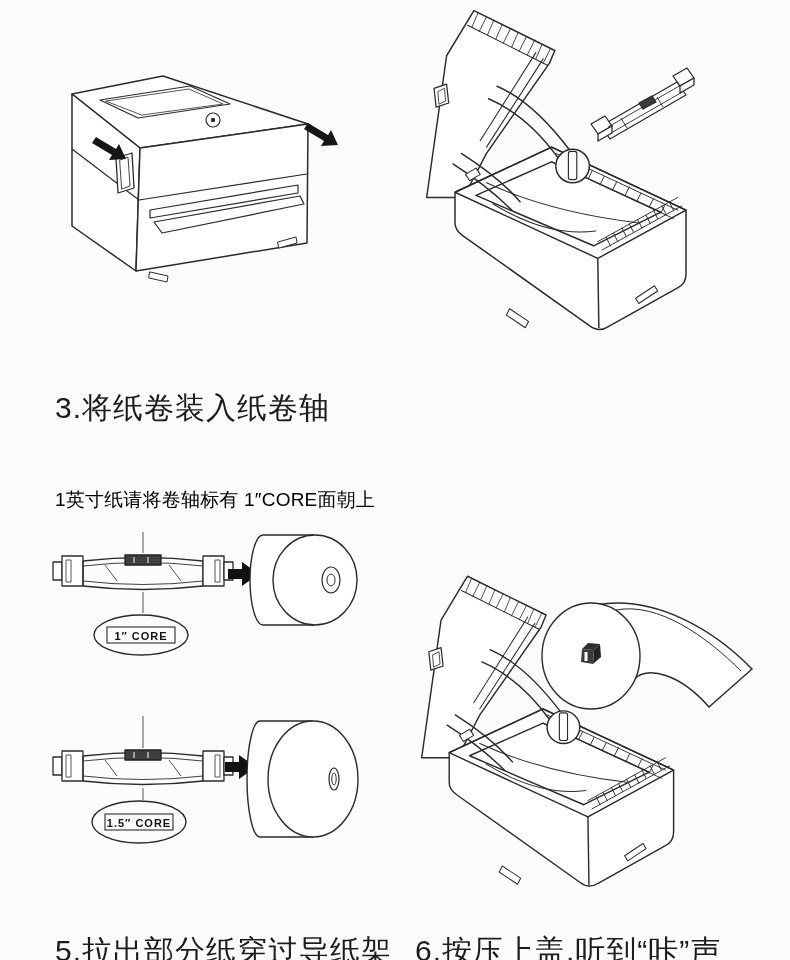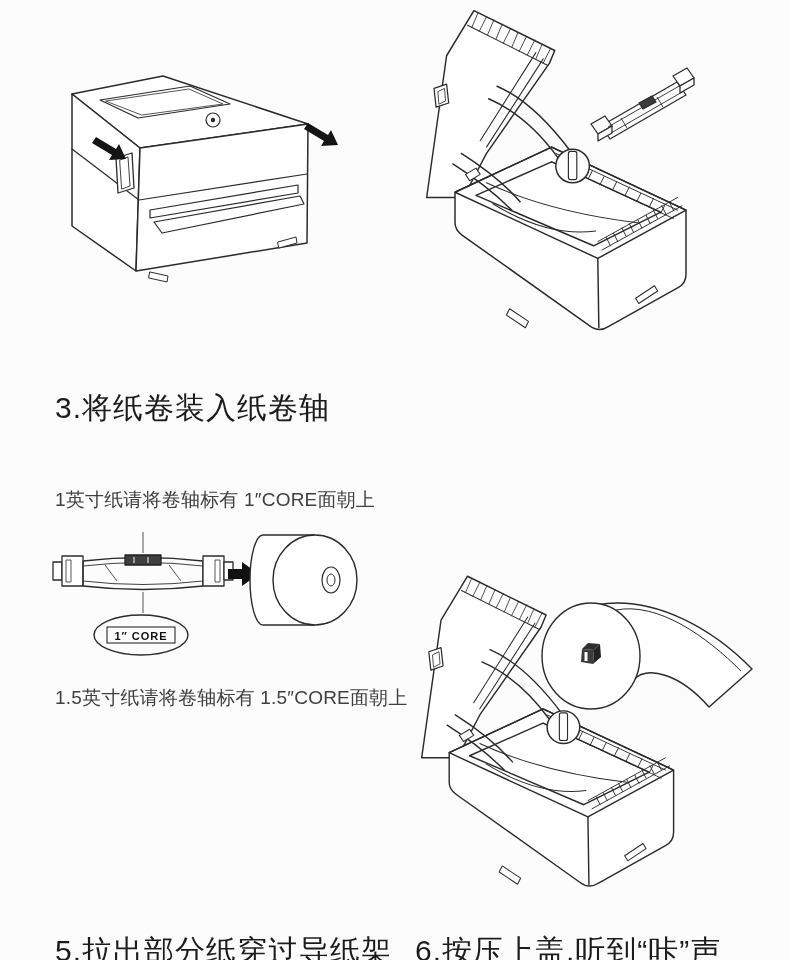--- a/index.html
+++ b/index.html
@@ -2,21 +2,21 @@
 <html><head>
 <meta charset="utf-8">
 <style>
   html,body{margin:0;padding:0;background:#fff;}
   .page{position:relative;width:790px;height:960px;overflow:hidden;
         background:#fcfcfc;font-family:"Liberation Sans",sans-serif;}
   .fig{position:absolute;margin:0;padding:0;text-align:right;}
   .fig svg{display:block;width:100%;height:100%;}
   .step{position:absolute;font-size:30px;line-height:1;color:#1c1c1c;
         letter-spacing:1px;white-space:nowrap;}
-  .note{position:absolute;font-size:19px;line-height:1.2;color:#404040;
+  .note{position:absolute;font-size:19px;line-height:1.2;color:#000000;
         letter-spacing:.2px;white-space:nowrap;}
   text{font-family:"Liberation Sans",sans-serif;}
 </style>
 </head>
 <body>
 
 <div class="page">
 
   <div class="fig" style="left:50px;top:58px;width:300px;height:240px">
     <svg viewBox="0 0 300 240">
@@ -161,22 +161,40 @@
       </g>
       <g stroke="#2b2b2b" fill="#fff" stroke-width="1.4">
         <path d="M270 7 L218 7 A13 45 0 0 0 218 97 L270 97"></path>
         <ellipse cx="270" cy="52" rx="42" ry="45"></ellipse>
         <ellipse cx="286" cy="52" rx="9" ry="13" stroke-width="1.2"></ellipse>
         <ellipse cx="286" cy="52" rx="4" ry="6" stroke-width="1"></ellipse>
       </g>
     </svg>
   </div>
 
-  <div class="note" style="left:55px;top:687px">1.5英寸纸请将卷轴标有 1.5″CORE面朝上</div>
-
+
+  <div class="fig" style="left:45px;top:710px;width:350px;height:140px">
+    <svg viewBox="0 0 350 140">
+      <line x1="98" y1="6" x2="98" y2="38" stroke="#555" stroke-width="1"></line>
+      <line x1="98" y1="78" x2="98" y2="90" stroke="#555" stroke-width="1"></line>
+      <use href="#g-axle" transform="translate(0,13)"></use>
+      <use href="#g-arrow-right" transform="translate(-3,11)"></use>
+      <g stroke="#2b2b2b" fill="none">
+        <ellipse cx="94" cy="112" rx="47" ry="21" stroke-width="1.4"></ellipse>
+        <rect x="60" y="104" width="68" height="16" stroke-width="1.1"></rect>
+        <text x="94" y="116.5" text-anchor="middle" font-size="11" font-weight="bold" fill="#111" stroke="none" letter-spacing="1">1.5″ CORE</text>
+      </g>
+      <g stroke="#2b2b2b" fill="#fff" stroke-width="1.4">
+        <path d="M268 11 L215 11 A13 58 0 0 0 215 127 L268 127"></path>
+        <ellipse cx="268" cy="69" rx="45" ry="58"></ellipse>
+        <ellipse cx="289" cy="69" rx="5" ry="11" stroke-width="1.2"></ellipse>
+        <ellipse cx="289" cy="69" rx="2.2" ry="6" stroke-width="1"></ellipse>
+      </g>
+    </svg>
+  </div>
 
   <div class="fig" style="left:400px;top:556px;width:390px;height:344px">
     <svg viewBox="0 0 390 344">
       <use href="#g-open-printer" transform="translate(-12,8) scale(1.02)"></use>
       <g stroke="#2b2b2b" fill="none" stroke-width="1.4">
         <path fill="#fff" d="M196 49 C255 38 315 75 352 113 L309 151 C280 118 248 109 233 124 Z"></path>
         <ellipse cx="191" cy="100" rx="49" ry="53" fill="#fff"></ellipse>
         <path d="M216 54 C258 46 306 80 341 115" stroke-width="1"></path>
       </g>
       <g>

